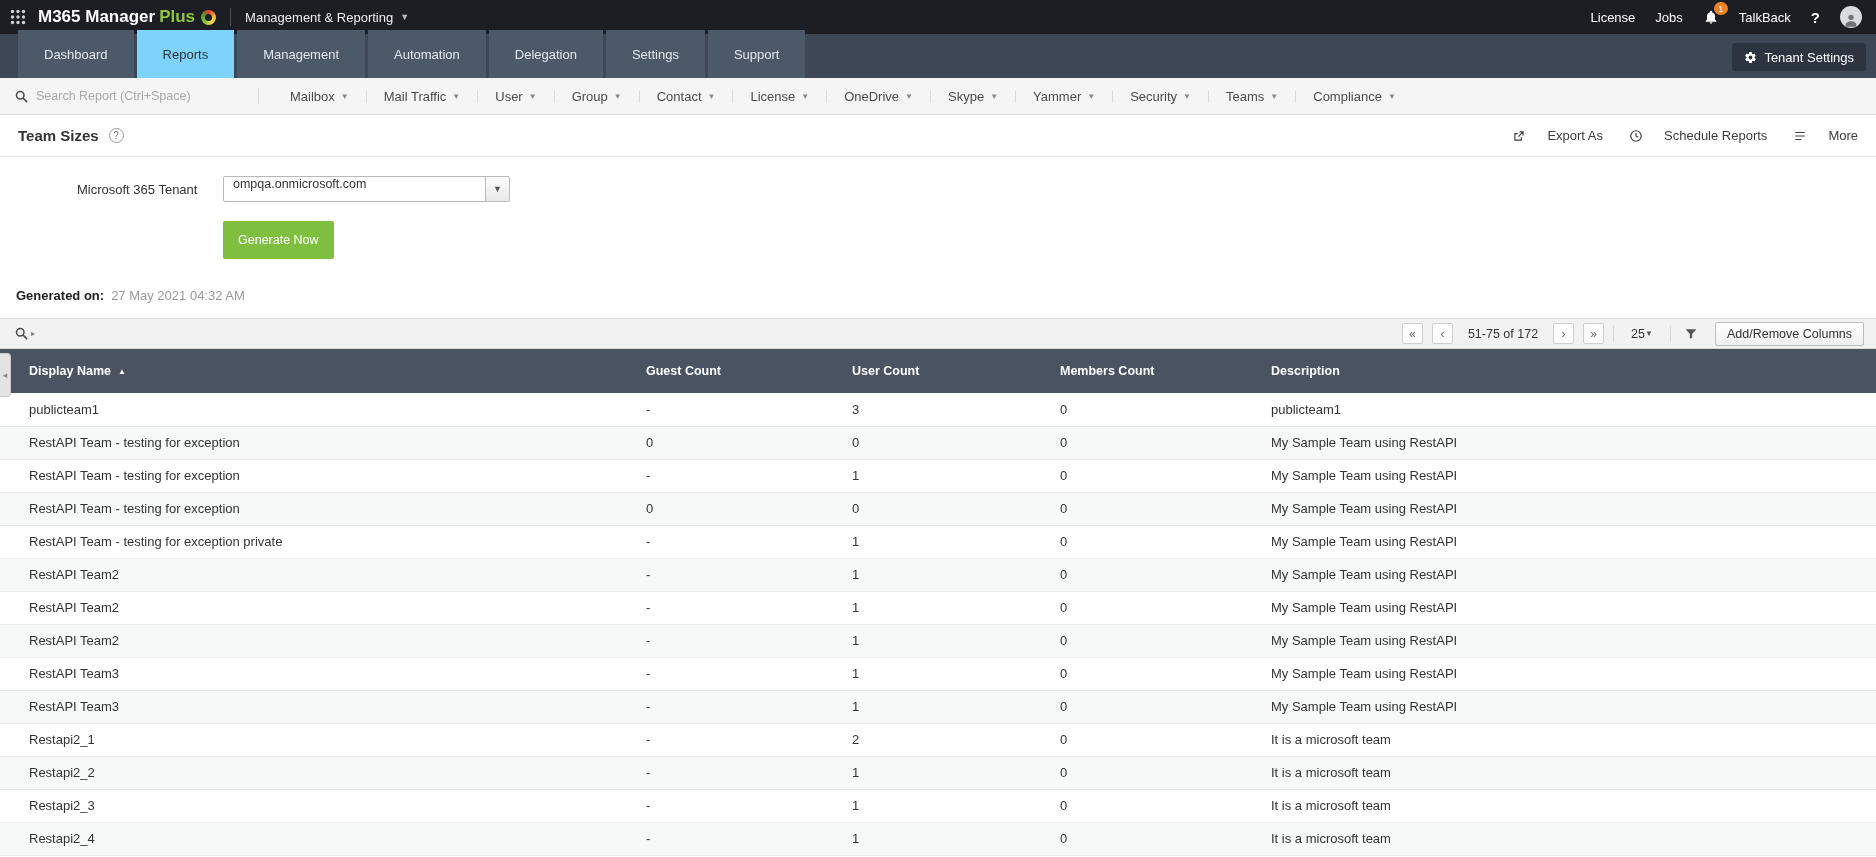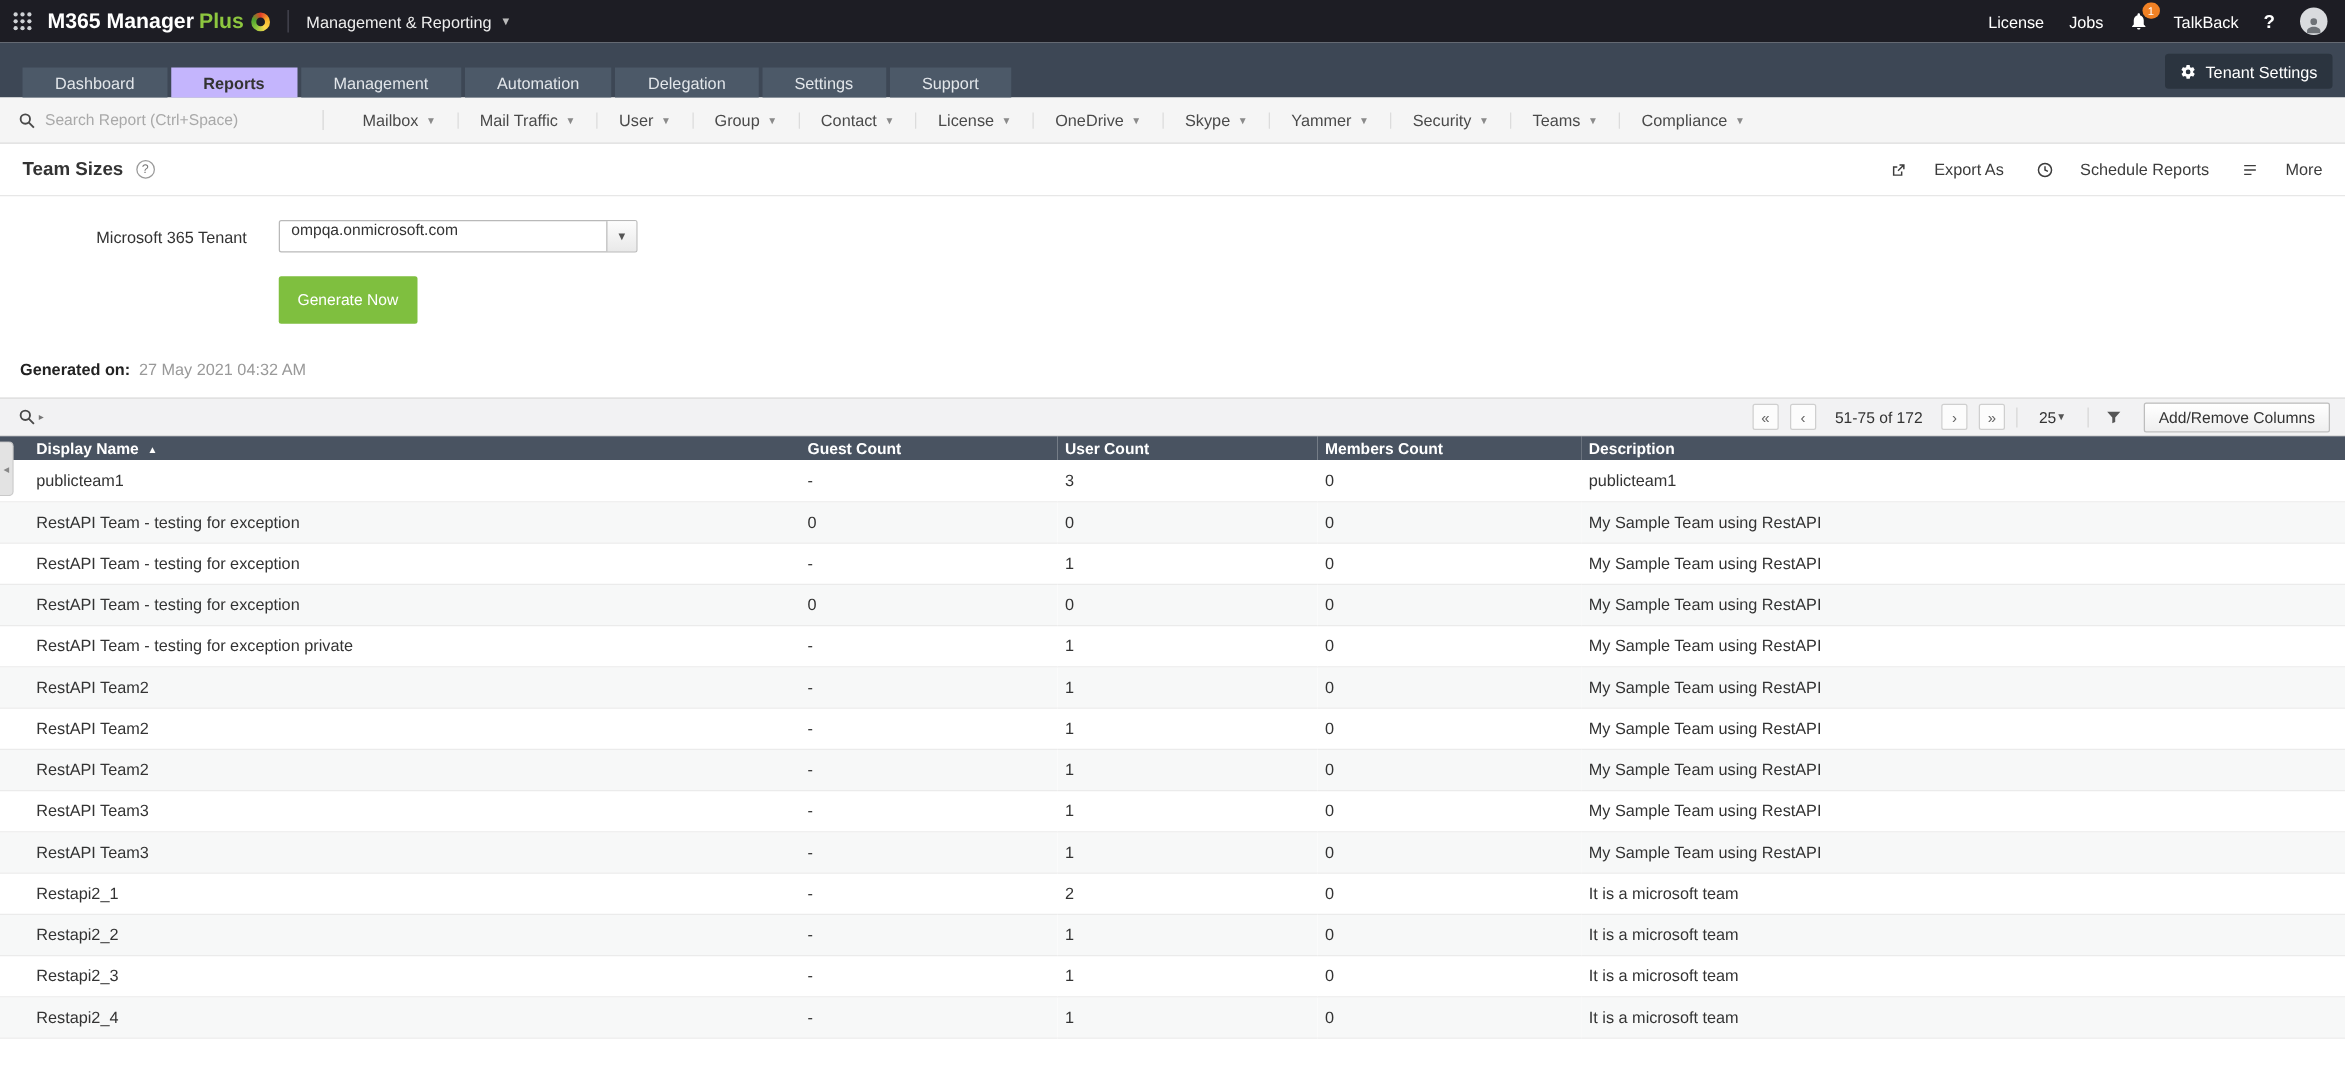--- a/index.html
+++ b/index.html
@@ -25,23 +25,23 @@
   .badge { position:absolute; top:-7px; right:-9px; background:#f08125; color:#fff;
     font-size:9px; min-width:14px; height:13px; border-radius:7px; display:flex;
     align-items:center; justify-content:center; padding:0 3px; }
   .help-q { font-size:15px; font-weight:bold; color:#fff; cursor:pointer; }
   .avatar { width:22px; height:22px; border-radius:50%; background:#d9dbde; display:flex;
     align-items:flex-end; justify-content:center; overflow:hidden; cursor:pointer; }
 
   
   .tabbar { height:44px; background:#3d4755; display:flex; align-items:flex-end; padding:0 10px; }
   .tab-list { display:flex; gap:3px; margin-left:8px; }
-  .tab { height:24px; padding:0 26px; background:#4c5968; color:#e2e6ea; font-size:13px;
+  .tab { height:48px; padding:0 26px; background:#4c5968; color:#e2e6ea; font-size:13px;
     display:flex; align-items:center; cursor:pointer; white-space:nowrap; }
-  .tab.active { background:#c4b5fd; color:#333;font-weight:bold; }
+  .tab.active { background:#7dd3fc; color:#333; }
   .tenant-btn { margin-left:auto; margin-bottom:7px; height:28px; background:#2b343f;
     border-radius:3px; display:flex; align-items:center; gap:7px; padding:12px 12px;
     color:#fff; font-size:13px; cursor:pointer; }
 
   
   .menubar { height:37px; background:#f5f5f5; border-bottom:1px solid #dedede;
     display:flex; align-items:center; }
   .rsearch { display:flex; align-items:center; gap:7px; padding:0 10px 0 14px; width:258px; }
   .rsearch input { border:none; outline:none; background:transparent; font-size:12.5px;
     color:#333; width:200px; font-family:"Liberation Sans",sans-serif; }
@@ -91,21 +91,21 @@
     padding:0 8px; cursor:pointer; }
   .tt-div { width:1px; height:16px; background:#d6d6d6; }
   .addrem { height:24px; border:1px solid #bdbdbd; border-radius:2px;
     background:linear-gradient(#fff,#efefef); font-size:12.5px; color:#333; padding:0 11px;
     display:flex; align-items:center; cursor:pointer; margin-left:4px; }
   .funnel { cursor:pointer; display:flex; padding:0 4px; }
 
   
   table { width:100%; border-collapse:collapse; table-layout:fixed; }
   thead th { background:#495361; color:#fff; font-size:12.5px; font-weight:bold;
-    text-align:left; height:19px; padding:0 8px 0 6px; cursor:pointer; white-space:nowrap; }
+    text-align:left; height:44px; padding:0 8px 0 6px; cursor:pointer; white-space:nowrap; }
   thead th:first-child { padding-left:29px; }
   .sort-arrow { font-size:8px; margin-left:7px; vertical-align:1px; }
   tbody td { height:33px; font-size:13px; color:#333; padding:0 8px 0 6px;
     border-bottom:1px solid #ebebeb; white-space:nowrap; overflow:hidden; }
   tbody td:first-child { padding-left:29px; }
   tbody tr:nth-child(even) { background:#f7f8f8; }
   tbody tr { cursor:pointer; }
 
   
   .panel-handle { position:absolute; left:0; top:353px; width:11px; height:44px;

